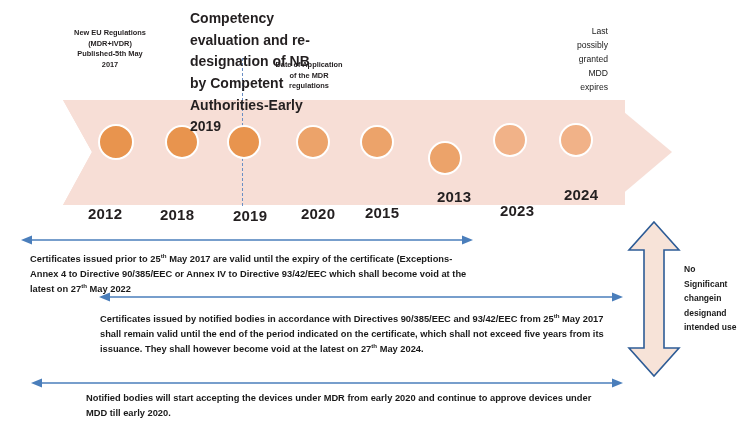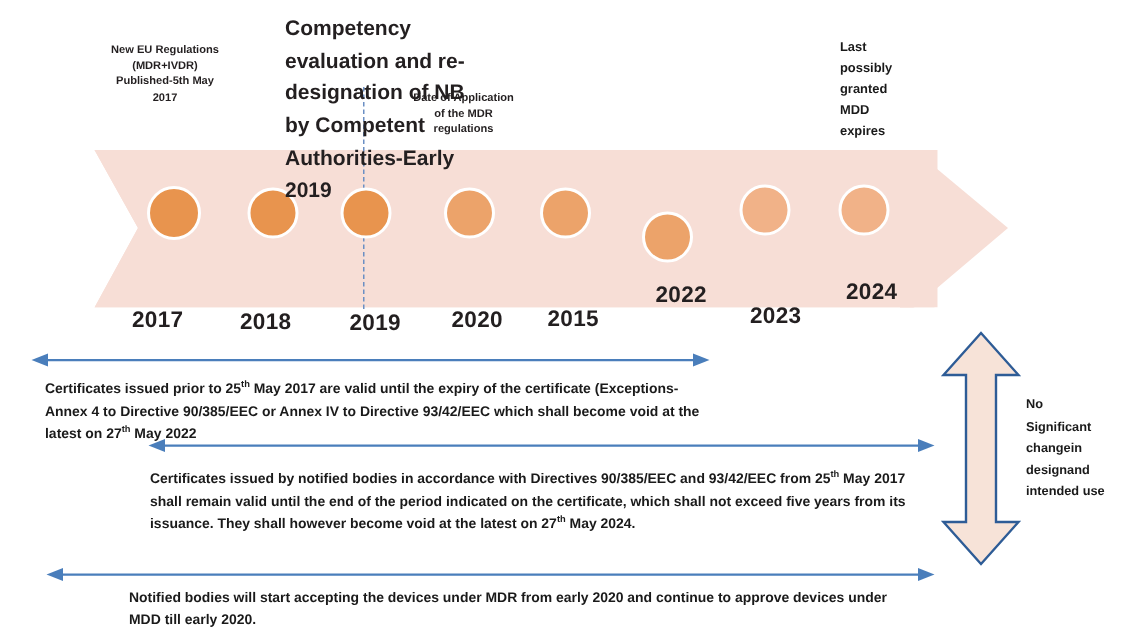--- a/index.html
+++ b/index.html
@@ -60,22 +60,23 @@
   .callout p { margin: 0; }
   .callout p + p { margin-top: 5px; }
   .callout.big {
     font-size: 14px;
     line-height: 1.55;
     font-weight: 600;
   }
   .callout.bigleft {
     font-size: 8.6px;
     line-height: 1.62;
-    font-weight: 700;
+    font-weight: 400;
     color: #1a1a1a;
+    text-align: right;
   }
 
   
   #dashed-guide {
     position: absolute;
     border-left: 1.4px dashed #6b8fc4;
     height: 148px;
   }
 
   
@@ -137,26 +138,26 @@
       <div class="node-circle" style="left: 165px; top: 125px; width: 34px; height: 34px; background: rgb(232, 148, 78);"></div>
       <div class="node-circle" style="left: 227px; top: 125px; width: 34px; height: 34px; background: rgb(232, 148, 78);"></div>
       <div class="node-circle" style="left: 296px; top: 125px; width: 34px; height: 34px; background: rgb(236, 163, 106);"></div>
       <div class="node-circle" style="left: 360px; top: 125px; width: 34px; height: 34px; background: rgb(236, 163, 106);"></div>
       <div class="node-circle" style="left: 428px; top: 141px; width: 34px; height: 34px; background: rgb(236, 163, 106);"></div>
       <div class="node-circle" style="left: 493px; top: 123px; width: 34px; height: 34px; background: rgb(241, 178, 136);"></div>
       <div class="node-circle" style="left: 559px; top: 123px; width: 34px; height: 34px; background: rgb(241, 178, 136);"></div>
     </div>
 
   <div id="years-layer">
-      <div class="year-label" style="left: 88px; top: 205px;">2017</div>
+      <div class="year-label" style="left: 88px; top: 205px;">2012</div>
       <div class="year-label" style="left: 160px; top: 206px;">2018</div>
       <div class="year-label" style="left: 233px; top: 207px;">2019</div>
       <div class="year-label" style="left: 301px; top: 205px;">2020</div>
       <div class="year-label" style="left: 365px; top: 204px;">2015</div>
-      <div class="year-label" style="left: 437px; top: 188px;">2022</div>
+      <div class="year-label" style="left: 437px; top: 188px;">2013</div>
       <div class="year-label" style="left: 500px; top: 202px;">2023</div>
       <div class="year-label" style="left: 564px; top: 186px;">2024</div>
     </div>
 
   <div id="callouts-layer">
       <div class="callout center" style="left: 74px; top: 28px; width: 72px;">
         <p>New EU Regulations (MDR+IVDR) Published-5th May 2017</p>
       </div>
       <div class="callout left big" style="left: 190px; top: 8px; width: 130px;">
         <p>Competency evaluation and re-designation of NB by Competent Authorities-Early 2019</p>

